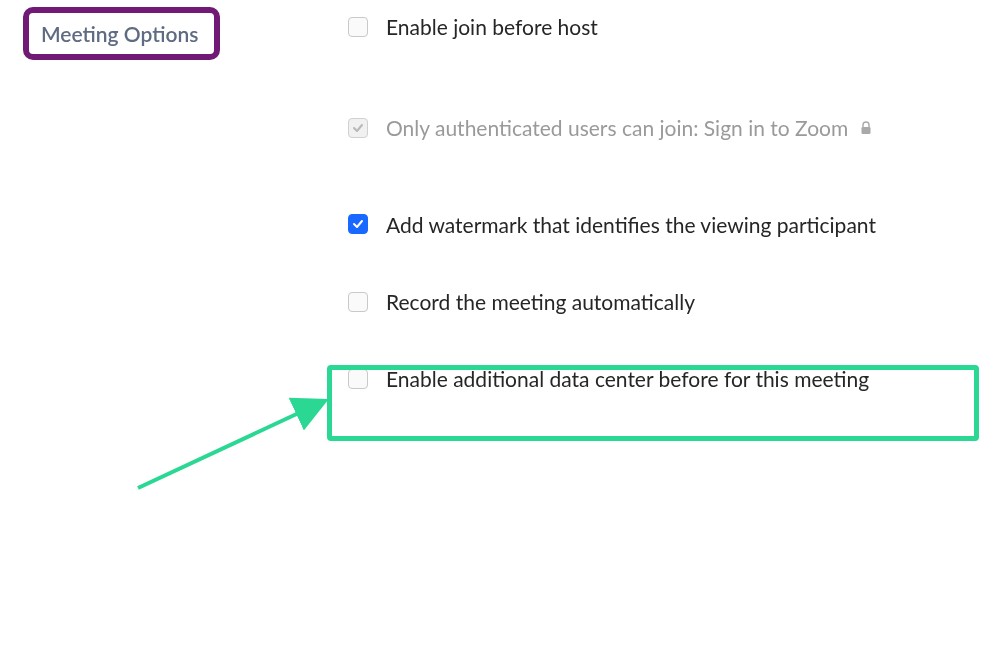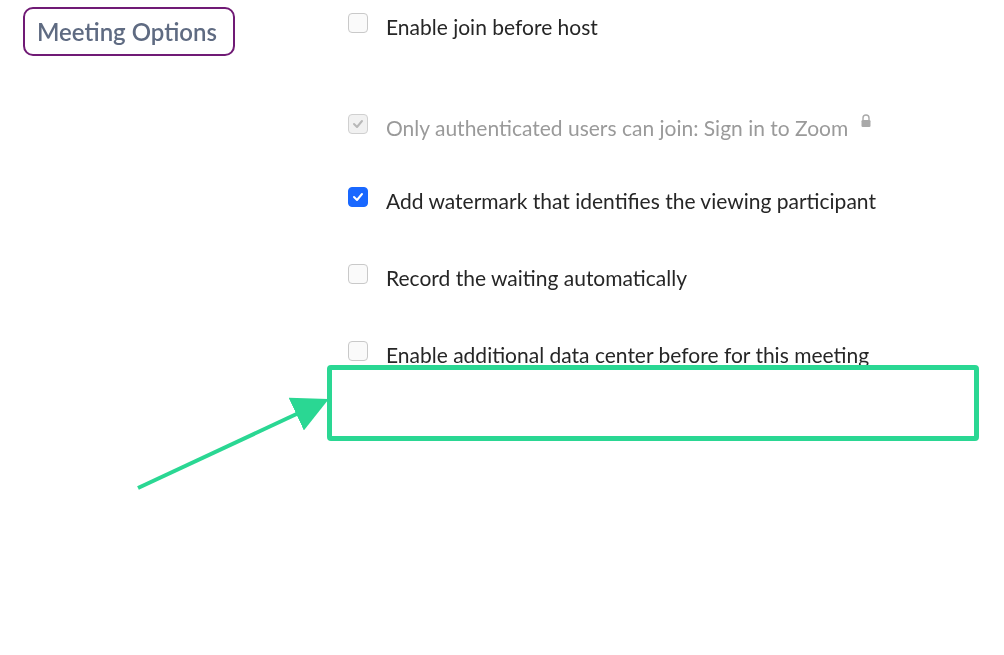--- a/index.html
+++ b/index.html
@@ -11,44 +11,45 @@
     width: 1004px;
     height: 655px;
     position: relative;
     color: #1a1a1a;
   }
 
   .section-heading {
     position: absolute;
     left: 23px;
     top: 7px;
-    border: 2px solid #701a75;
+    border: 6px solid #701a75;
     border-radius: 10px;
     padding: 8px 16px 8px 12px;
-    font-size: 24px;
+    font-size: 21px;
     font-weight: 600;
     color: #5f6b82;
   }
 
   .options-list {
     position: absolute;
     left: 348px;
     top: 10px;
   }
 
   .option-row {
     display: flex;
+    align-items: center;
     padding: 3px 0;
     font-size: 21px;
     color: #262626;
     position: relative;
   }
 
   .row-gap-small { margin-bottom: 68px; }
-  .row-gap-tight { margin-bottom: 12px; }
+  .row-gap-tight { margin-bottom: 36px; }
   .row-gap-med   { margin-bottom: 44px; }
 
   .checkbox {
     width: 20px;
     height: 20px;
     border-radius: 4px;
     flex: 0 0 auto;
     display: inline-flex;
     align-items: center;
     justify-content: center;
@@ -157,21 +158,21 @@
           <path d="M2 6 L5 9 L10 3" stroke="#fff" stroke-width="2" fill="none" stroke-linecap="round" stroke-linejoin="round"></path>
         </svg>
     </span>
     <span class="label-text">Add watermark that identifies the viewing participant</span>
   </div>
 
   <div class="option-row row-gap-med">
     <span class="checkbox">
       
     </span>
-    <span class="label-text">Record the waiting automatically</span>
+    <span class="label-text">Record the meeting automatically</span>
   </div>
 
   <div class="option-row">
     <span class="checkbox">
       
     </span>
     <span class="label-text">Enable additional data center before for this meeting</span>
   </div>
 
 </div>

